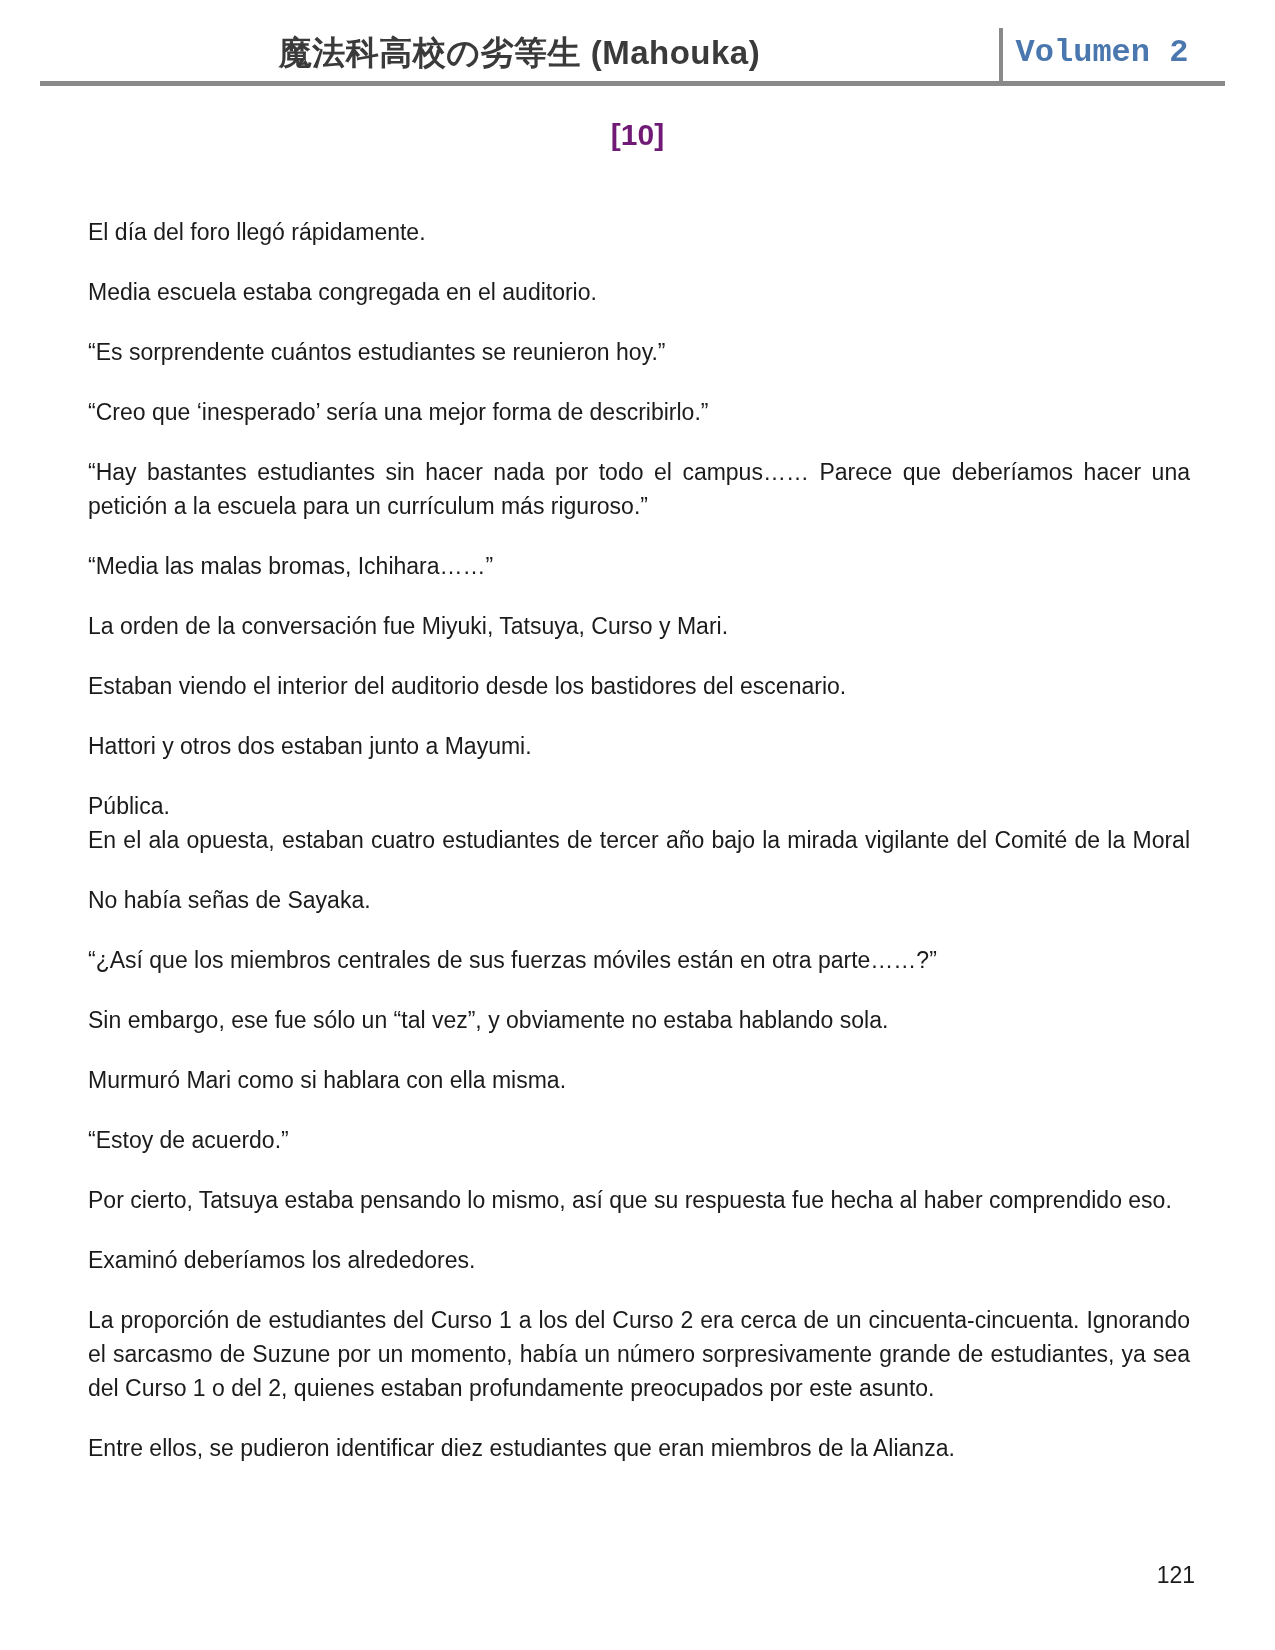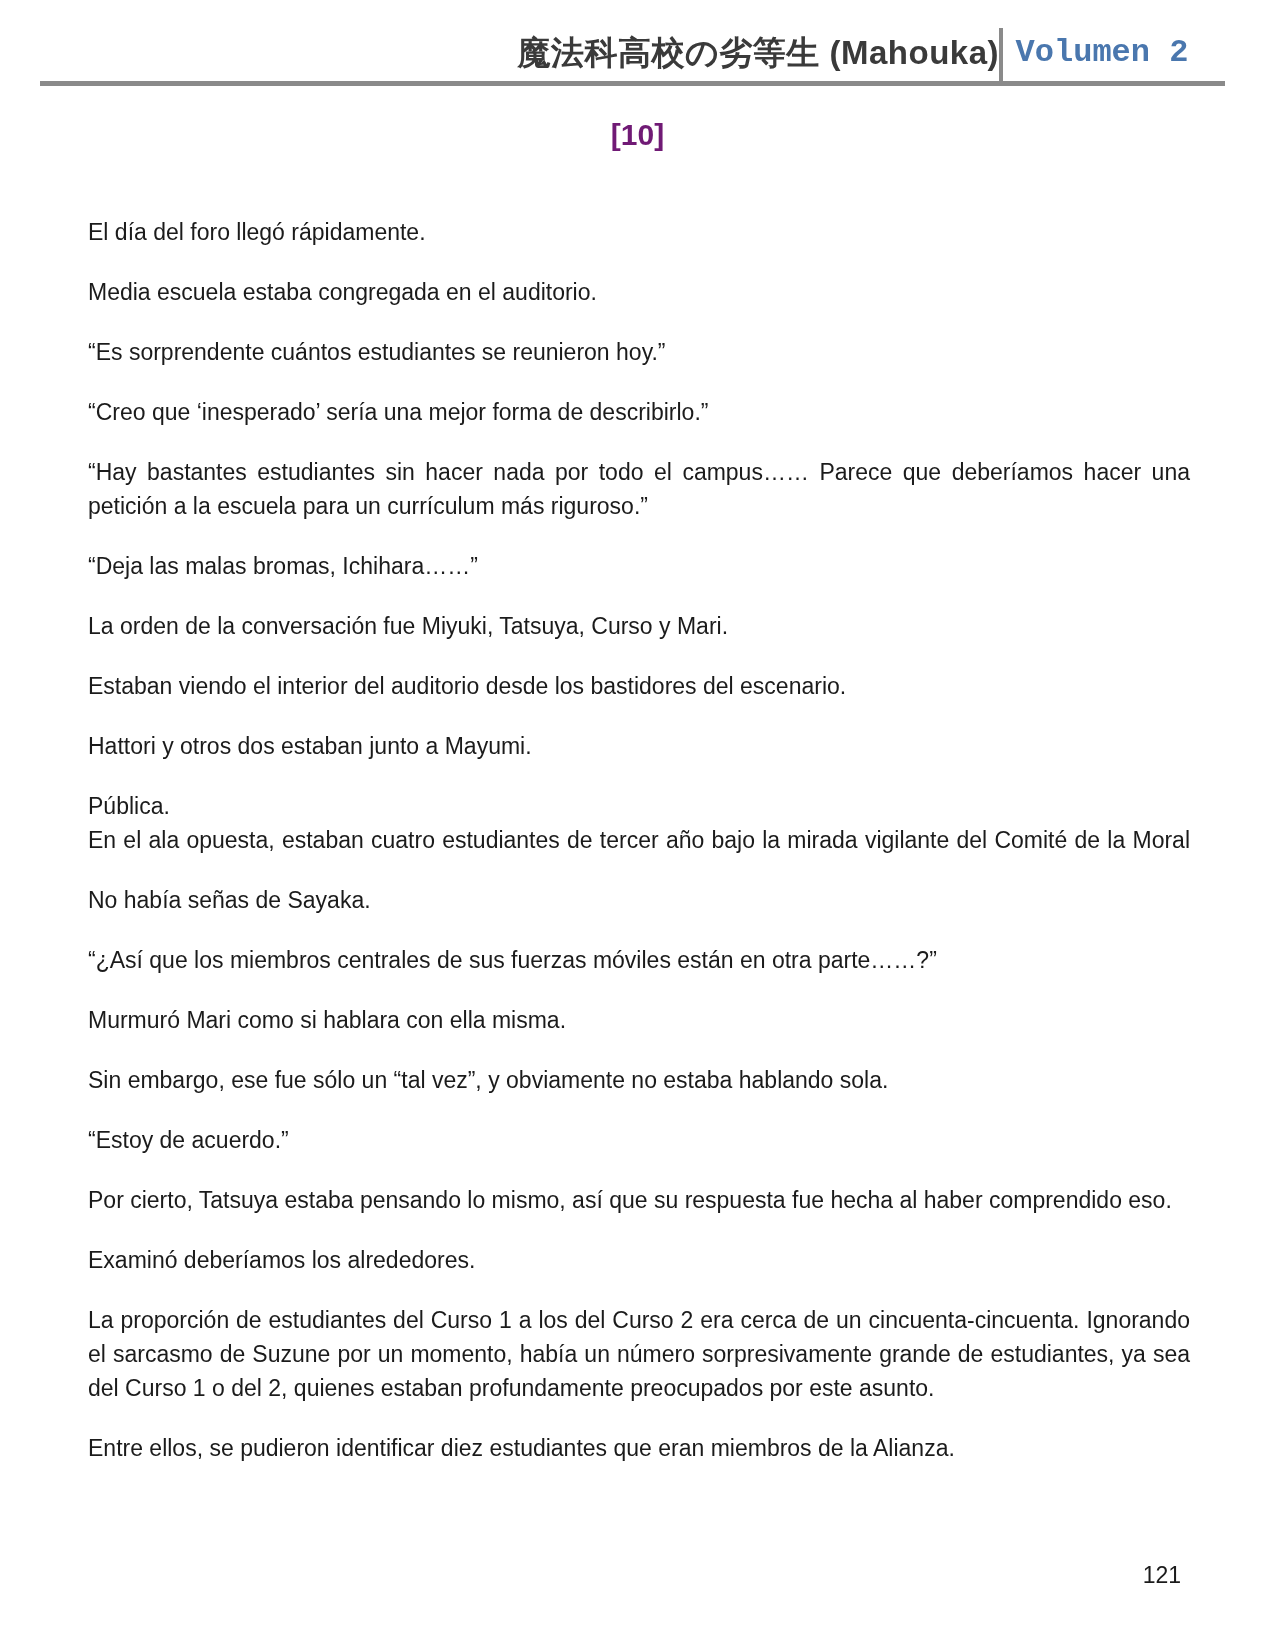--- a/index.html
+++ b/index.html
@@ -17,21 +17,21 @@
   
   .header {
     display: flex;
     align-items: stretch;
     margin: 28px 50px 0 40px;
   }
   .header-title-cell {
     flex: 1;
     display: flex;
     align-items: center;
-    justify-content: flex-end;
+    justify-content: center;
     padding: 4px 0 8px 0;
   }
   .header-title {
     font-size: 33px;
     font-weight: bold;
     color: #3a3a3a;
     letter-spacing: 0.5px;
     line-height: 40px;
     white-space: nowrap;
   }
@@ -75,21 +75,21 @@
   .line { display: block; }
   .line.nowrap { white-space: nowrap; }
   .line.fill {
     text-align: justify;
     text-align-last: justify;
   }
   
   .page-number {
     position: absolute;
     top: 1562px;
-    right: 94px;
+    right: 80px;
     font-size: 23px;
     color: #1b1b1b;
   }
 </style>
 </head>
 <body>
 
 <div class="page">
 
   <div class="header">
@@ -115,21 +115,21 @@
         <span class="line nowrap">“Es sorprendente cuántos estudiantes se reunieron hoy.”</span>
       </p>
     <p>
         <span class="line nowrap">“Creo que ‘inesperado’ sería una mejor forma de describirlo.”</span>
       </p>
     <p>
       <span class="line fill">“Hay bastantes estudiantes sin hacer nada por todo el campus…… Parece que deberíamos hacer una</span>
       <span class="line nowrap">petición a la escuela para un currículum más riguroso.”</span>
     </p>
     <p>
-        <span class="line nowrap">“Deja las malas bromas, Ichihara……”</span>
+        <span class="line nowrap">“Media las malas bromas, Ichihara……”</span>
       </p>
     <p>
         <span class="line nowrap">La orden de la conversación fue Miyuki, Tatsuya, Curso y Mari.</span>
       </p>
     <p>
         <span class="line nowrap">Estaban viendo el interior del auditorio desde los bastidores del escenario.</span>
       </p>
     <p>
         <span class="line nowrap">Hattori y otros dos estaban junto a Mayumi.</span>
       </p>
@@ -137,24 +137,24 @@
       <span class="line nowrap">Pública.</span>
       <span class="line fill">En el ala opuesta, estaban cuatro estudiantes de tercer año bajo la mirada vigilante del Comité de la Moral</span>
     </p>
     <p>
         <span class="line nowrap">No había señas de Sayaka.</span>
       </p>
     <p>
         <span class="line nowrap">“¿Así que los miembros centrales de sus fuerzas móviles están en otra parte……?”</span>
       </p>
     <p>
-        <span class="line nowrap">Murmuró Mari como si hablara con ella misma.</span>
+        <span class="line nowrap">Sin embargo, ese fue sólo un “tal vez”, y obviamente no estaba hablando sola.</span>
       </p>
     <p>
-        <span class="line nowrap">Sin embargo, ese fue sólo un “tal vez”, y obviamente no estaba hablando sola.</span>
+        <span class="line nowrap">Murmuró Mari como si hablara con ella misma.</span>
       </p>
     <p>
         <span class="line nowrap">“Estoy de acuerdo.”</span>
       </p>
     <p>
         <span class="line nowrap">Por cierto, Tatsuya estaba pensando lo mismo, así que su respuesta fue hecha al haber comprendido eso.</span>
       </p>
     <p>
         <span class="line nowrap">Examinó deberíamos los alrededores.</span>
       </p>

